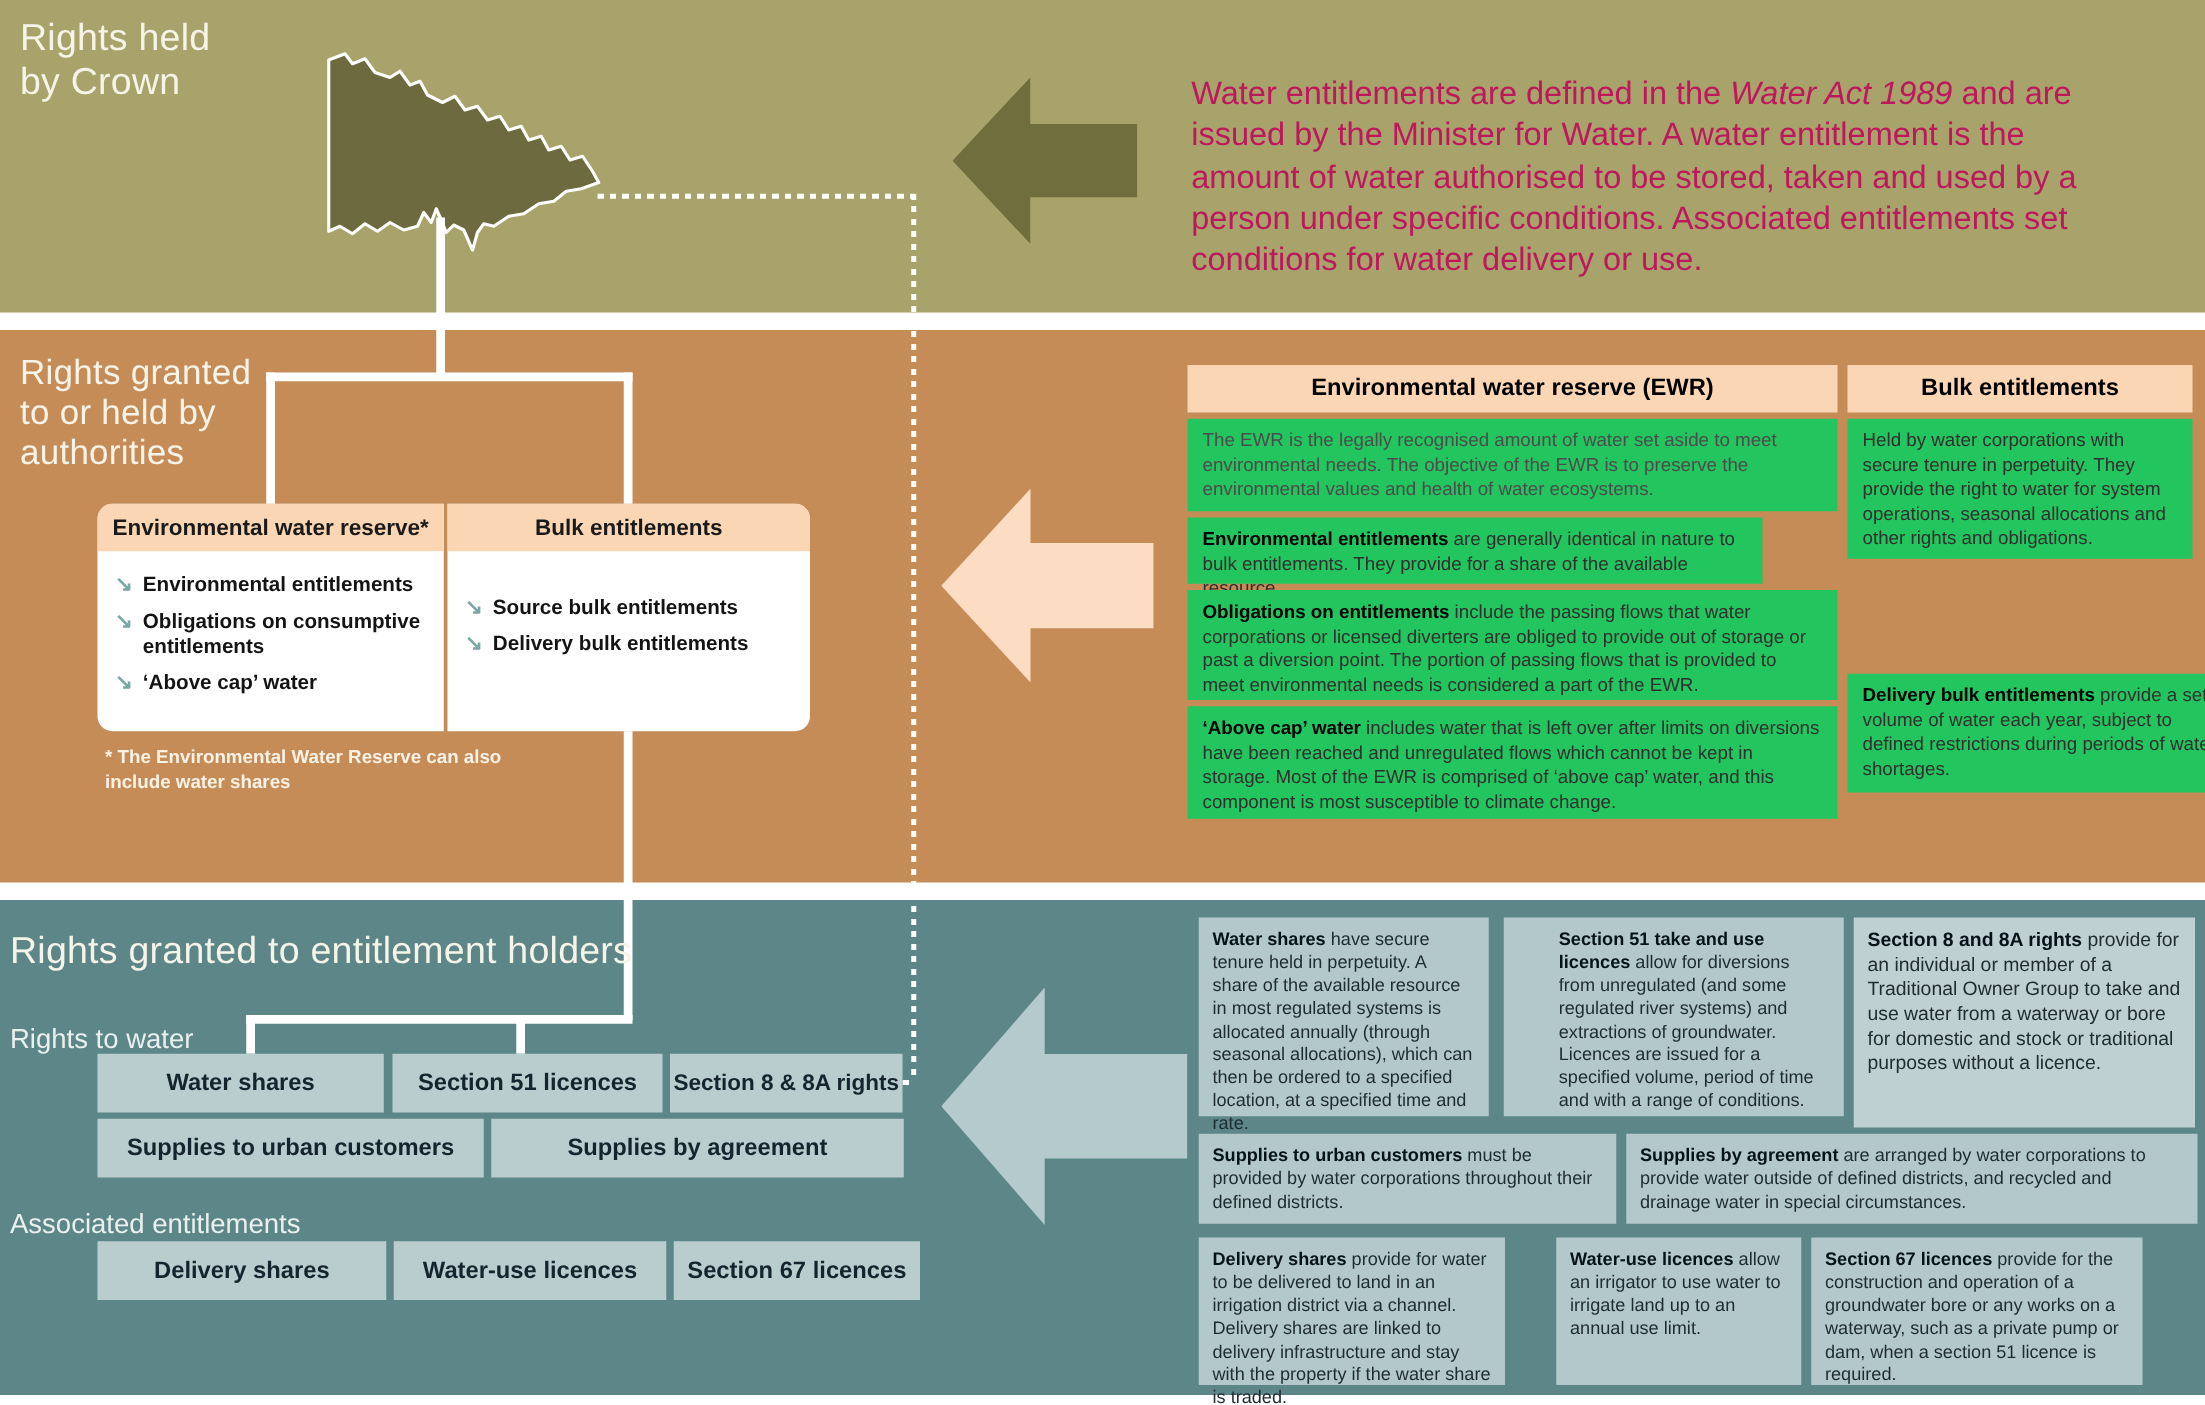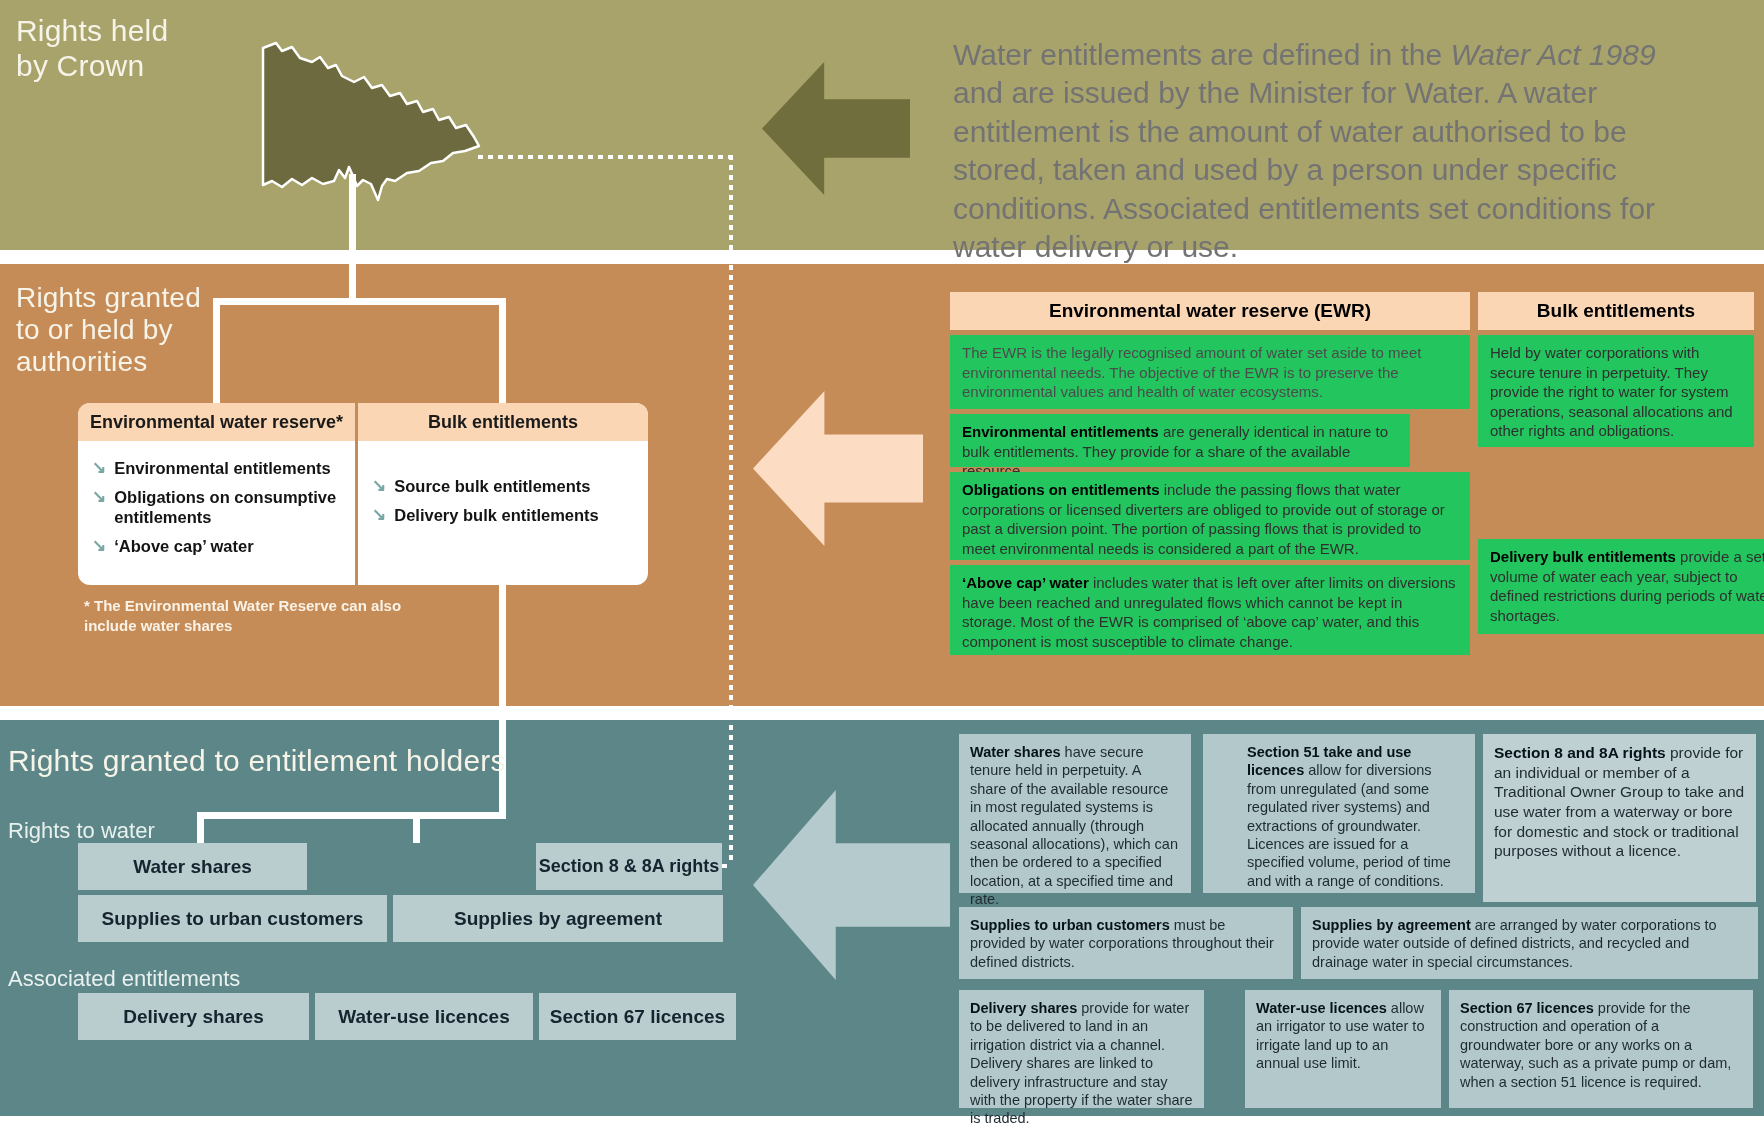--- a/index.html
+++ b/index.html
@@ -5,21 +5,21 @@
   html,body { margin:0; padding:0; background:#ffffff; font-family:"Liberation Sans",sans-serif; }
   .canvas { position:relative; width:1764px; height:1124px; background:#ffffff; overflow:hidden; }
   .band { position:absolute; left:0; width:1764px; }
   .band-crown   { top:0;     height:250px; background:#a8a26b; }
   .band-auth    { top:264px; height:442px; background:#c68c58; }
   .band-holders { top:720px; height:396px; background:#5d8688; }
 
   .band-title { position:absolute; color:#f6f4e8; line-height:1.15; letter-spacing:0.2px; }
   .sublabel   { position:absolute; color:#e9f1ef; font-size:22px; }
 
-  .intro { position:absolute; color:#737373; font-size:30px; line-height:1.28; }
+  .intro { position:absolute; color:#be185d; font-size:26px; line-height:1.28;margin-top:22px; }
 
   .vicmap { position:absolute; }
 
   .arrow-left { position:absolute;
     clip-path: polygon(0 50%, 42% 0, 42% 28%, 100% 28%, 100% 72%, 42% 72%, 42% 100%); }
 
   .wline { position:absolute; background:#ffffff; }
   .dotV { position:absolute; width:4px;
     background-image:repeating-linear-gradient(180deg,#ffffff 0,#ffffff 5px,rgba(0,0,0,0) 5px,rgba(0,0,0,0) 10px); }
   .dotH { position:absolute; height:4px;
@@ -151,20 +151,21 @@
   <div class="osec" style="left:1478px;top:539px;width:312px;height:95px;">
     <b>Delivery bulk entitlements</b><span> provide a set volume of water each year, subject to defined restrictions during periods of water shortages.</span>
   </div>
 
   <div class="band-title" style="left:8px;top:744px;width:700px;font-size:30px;">Rights granted to entitlement holders</div>
 
   <div class="sublabel" style="left:8px;top:818px;">Rights to water</div>
   <div class="sublabel" style="left:8px;top:966px;">Associated entitlements</div>
 
   <div class="tealbox" style="left:78px;top:843px;width:229px;height:47px;">Water shares</div>
+  <div class="tealbox" style="left:314px;top:843px;width:216px;height:47px;">Section 51 licences</div>
   <div class="tealbox" style="left:536px;top:843px;width:186px;height:47px;font-size:18px;">Section 8 &amp; 8A rights</div>
 
   <div class="tealbox" style="left:78px;top:895px;width:309px;height:47px;">Supplies to urban customers</div>
   <div class="tealbox" style="left:393px;top:895px;width:330px;height:47px;">Supplies by agreement</div>
 
   <div class="tealbox" style="left:78px;top:993px;width:231px;height:47px;">Delivery shares</div>
   <div class="tealbox" style="left:315px;top:993px;width:218px;height:47px;">Water-use licences</div>
   <div class="tealbox" style="left:539px;top:993px;width:197px;height:47px;">Section 67 licences</div>
 
   <div class="arrow-left" style="left:753px;top:790px;width:197px;height:190px;background:#b5cacc;"></div>
@@ -185,17 +186,17 @@
   <div class="panel" style="left:1301px;top:907px;width:457px;height:72px;">
     <b>Supplies by agreement</b><span> are arranged by water corporations to provide water outside of defined districts, and recycled and drainage water in special circumstances.</span>
   </div>
 
   <div class="panel" style="left:959px;top:990px;width:245px;height:118px;">
     <b>Delivery shares</b><span> provide for water to be delivered to land in an irrigation district via a channel. Delivery shares are linked to delivery infrastructure and stay with the property if the water share is traded.</span>
   </div>
   <div class="panel" style="left:1245px;top:990px;width:196px;height:118px;">
     <b>Water-use licences</b><span> allow an irrigator to use water to irrigate land up to an annual use limit.</span>
   </div>
-  <div class="panel" style="left:1449px;top:990px;width:304px;height:118px;">
+  <div class="panel" style="left:1449px;top:990px;width:265px;height:118px;">
     <b>Section 67 licences</b><span> provide for the construction and operation of a groundwater bore or any works on a waterway, such as a private pump or dam, when a section 51 licence is required.</span>
   </div>
 
 </div>
 
 </body></html>

